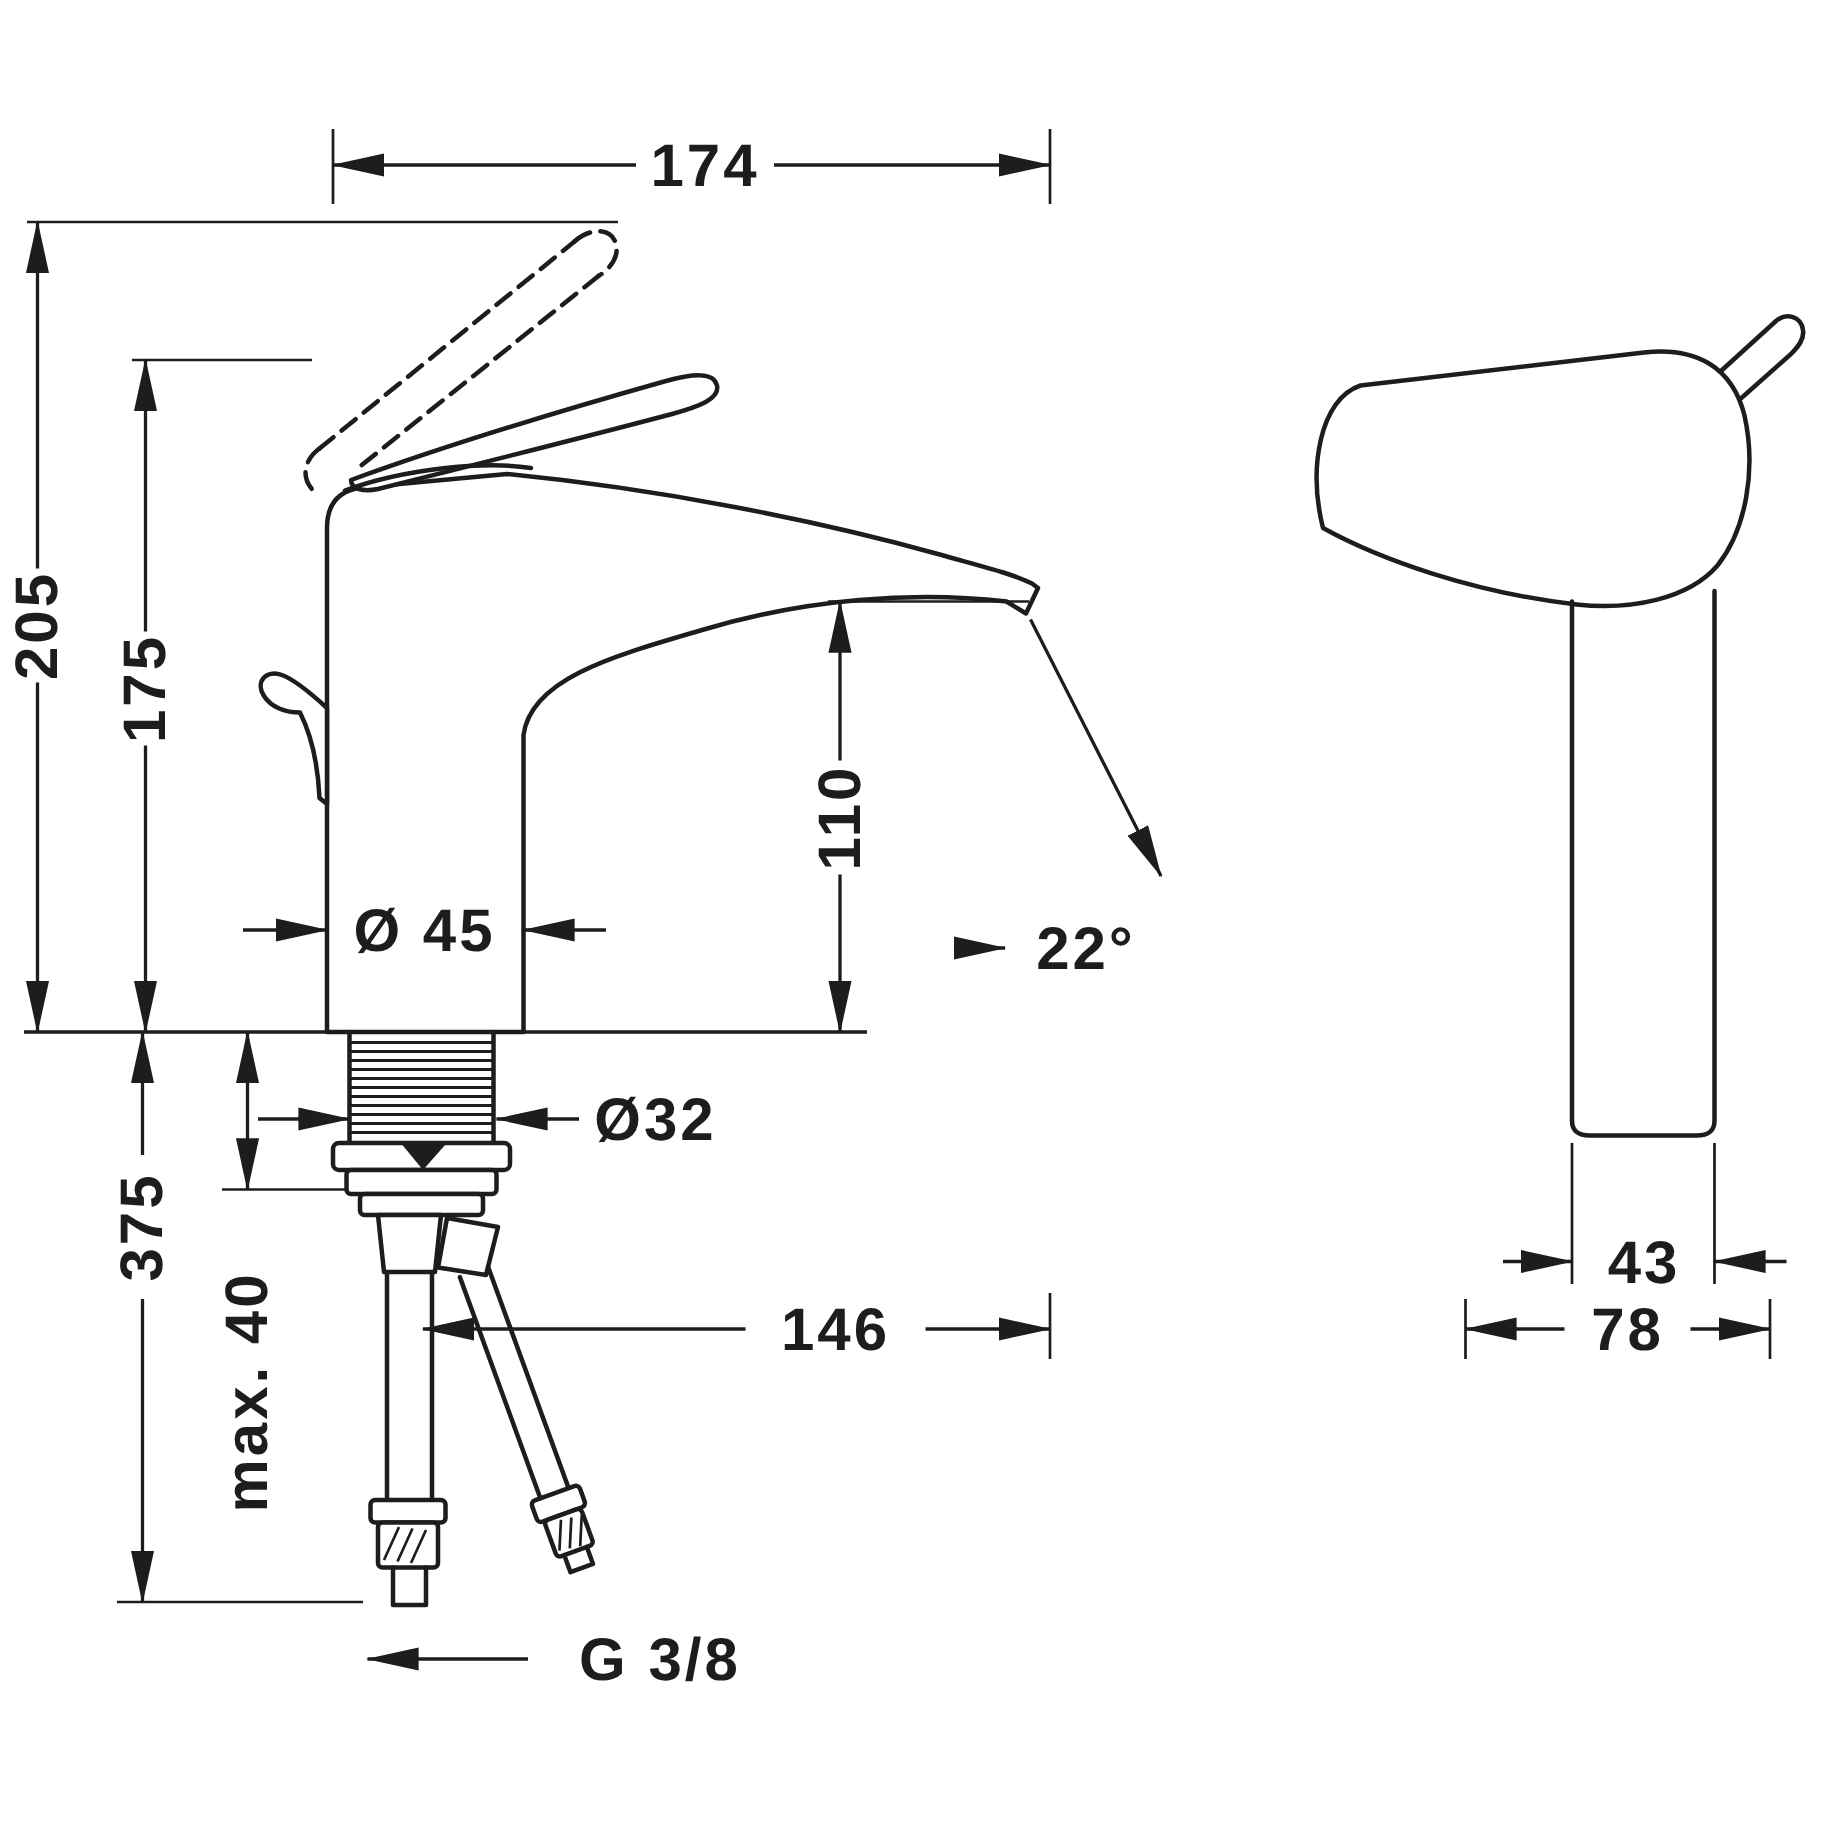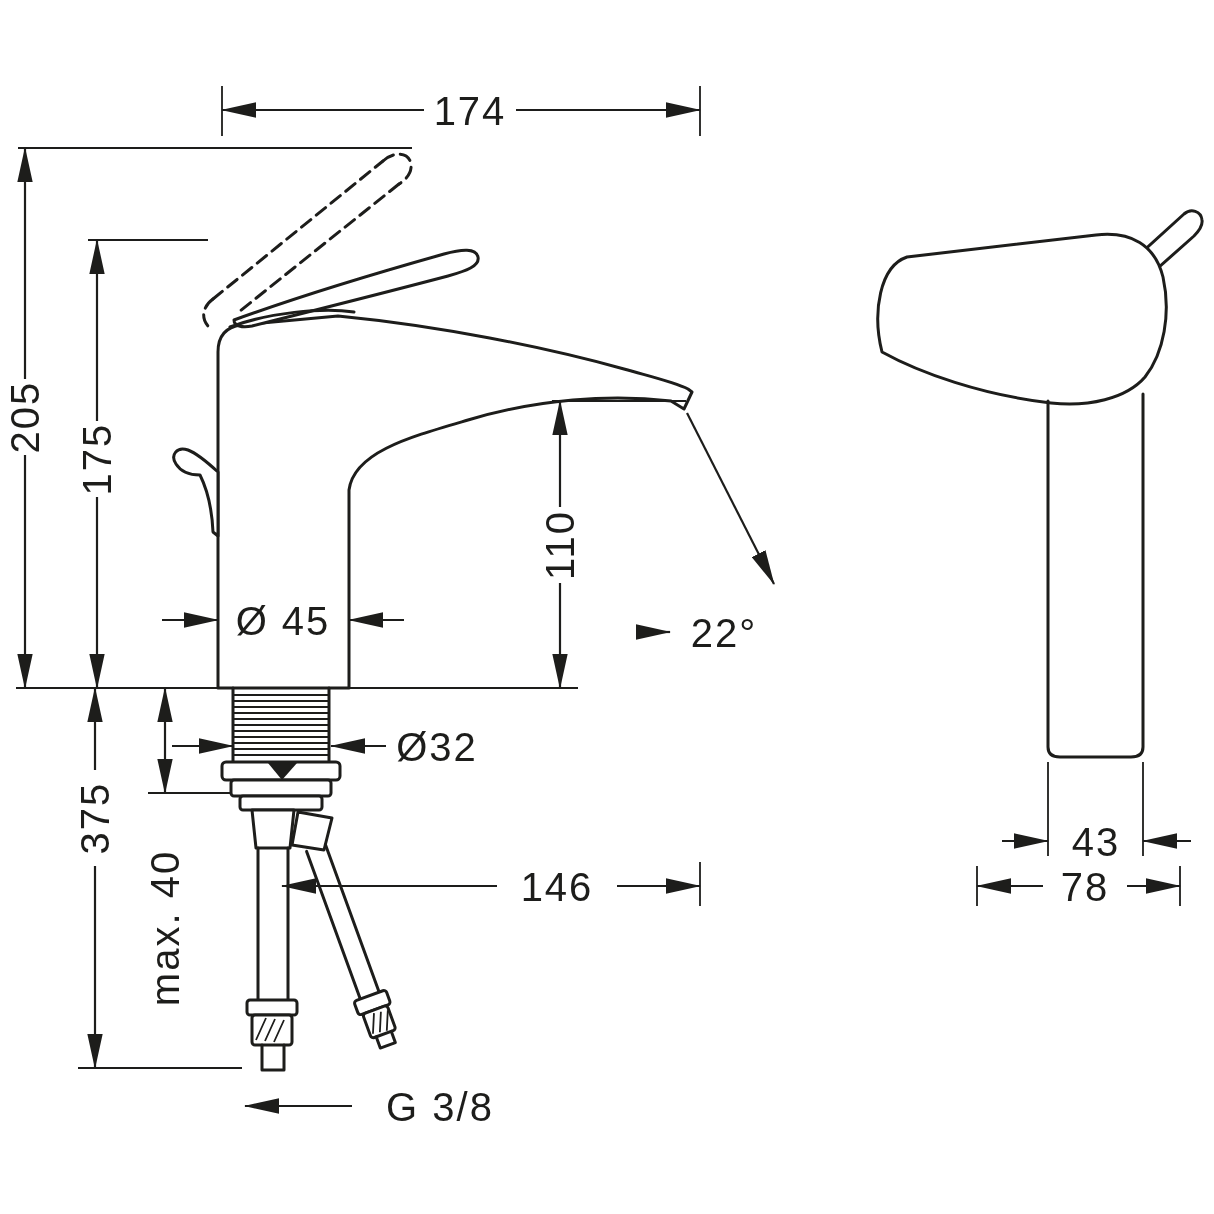--- a/index.html
+++ b/index.html
@@ -1,17 +1,17 @@
 <!DOCTYPE html>
 <html style="--line: #1d1d1b;"><head>
 <meta charset="utf-8">
 <style>
   :root { --line: #1d1d1b; }
   html, body { margin: 0; padding: 0; background: #ffffff; }
-  .stage { width: 1214px; height: 1214px; position: relative; background: #fff; }
+  .stage { width: 1214px; height: 1214px; position: relative; background: #fff; font-weight: bold; }
   svg { display: block; }
   .draw   { fill: none; stroke: var(--line); stroke-width: 3; stroke-linecap: round; stroke-linejoin: round; }
   .solid  { fill: #ffffff; stroke: var(--line); stroke-width: 3; stroke-linejoin: round; }
   .filled { fill: var(--line); stroke: none; }
   .dashed { fill: none; stroke: var(--line); stroke-width: 3; stroke-dasharray: 12 7; stroke-linecap: round; }
   .dim    { fill: none; stroke: var(--line); stroke-width: 2.2; stroke-linecap: butt; }
   .thin   { fill: none; stroke: var(--line); stroke-width: 1.8; }
   .hatch  { fill: none; stroke: var(--line); stroke-width: 2; }
   .dimtext {
     font-family: "Liberation Sans", "DejaVu Sans", sans-serif;

